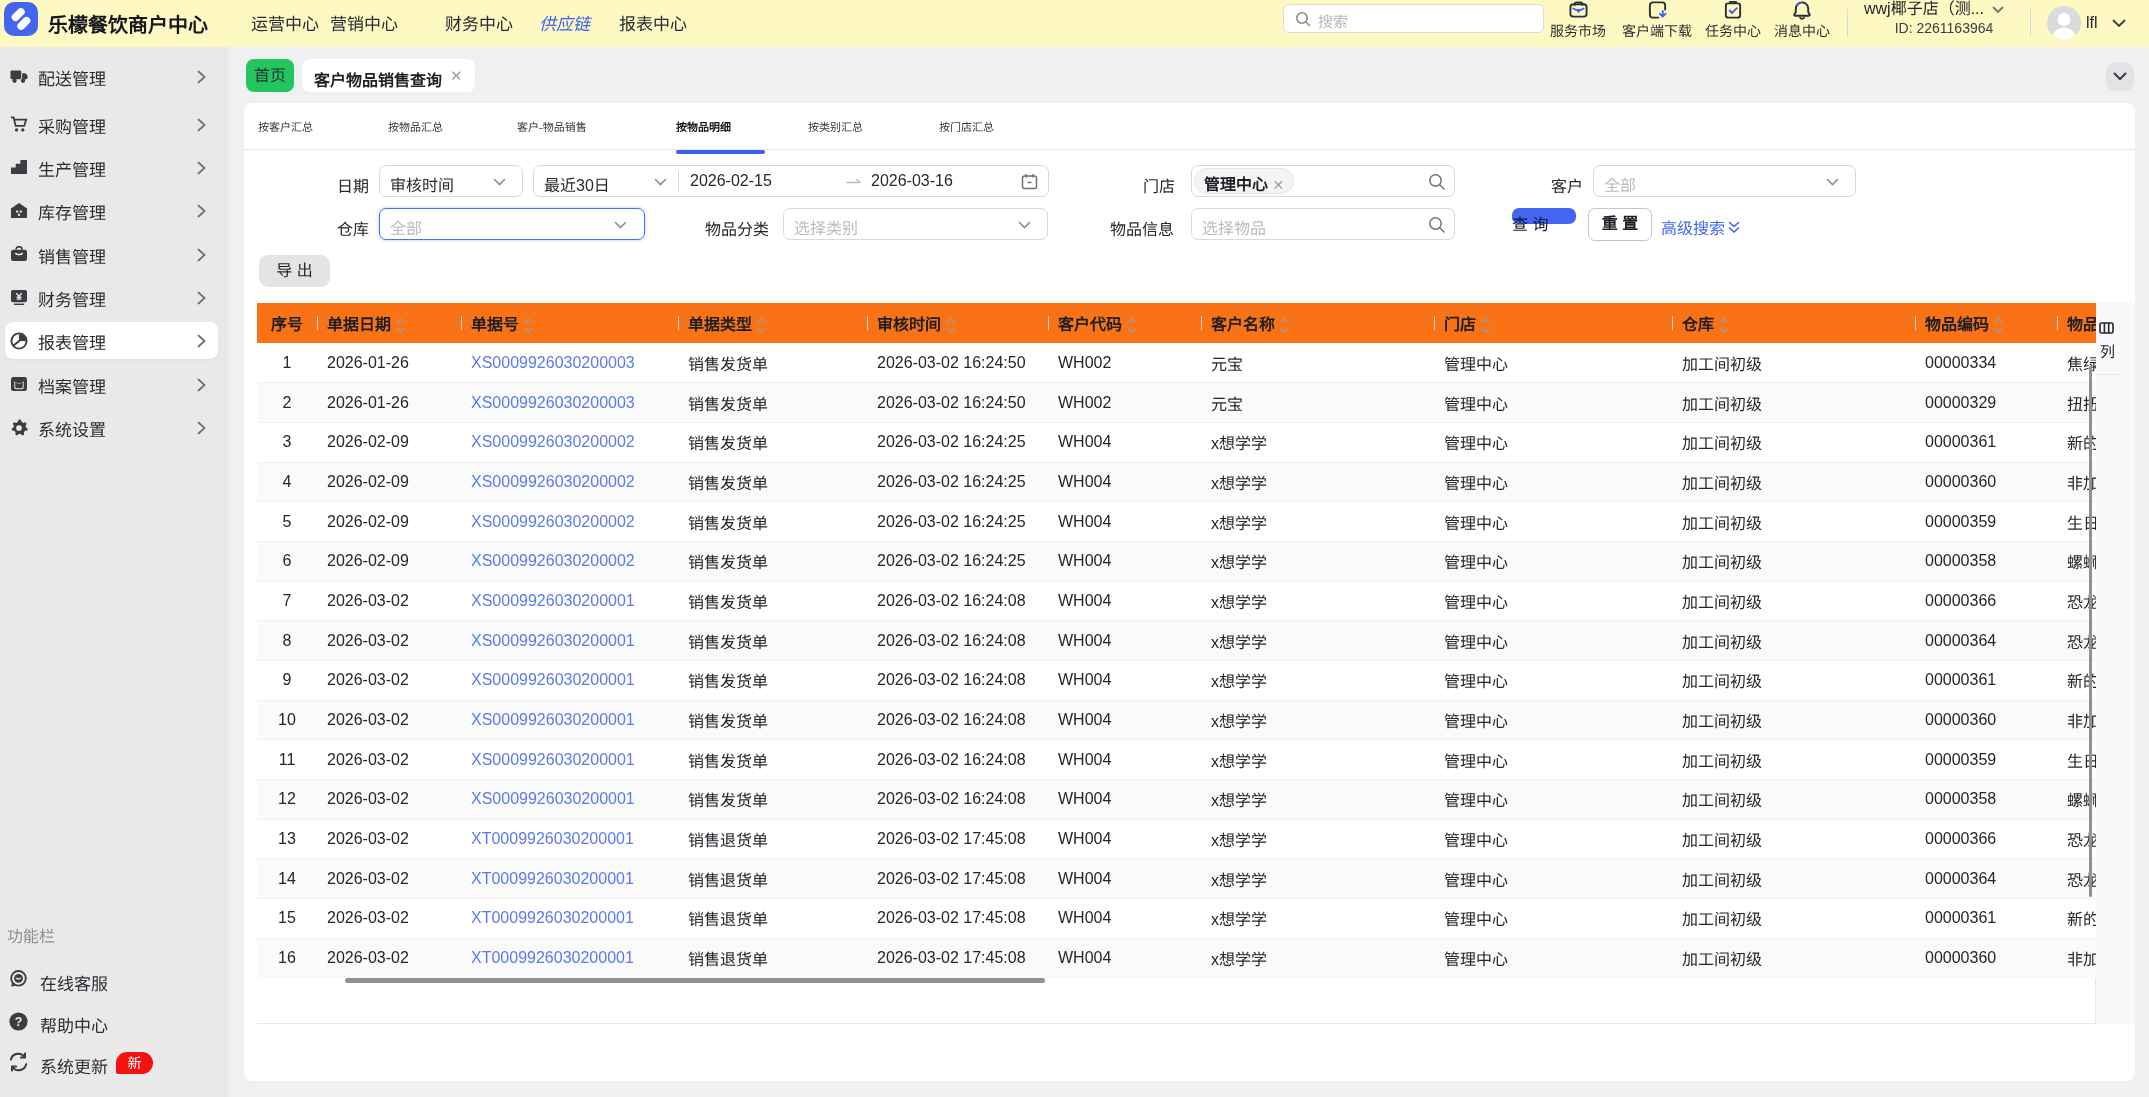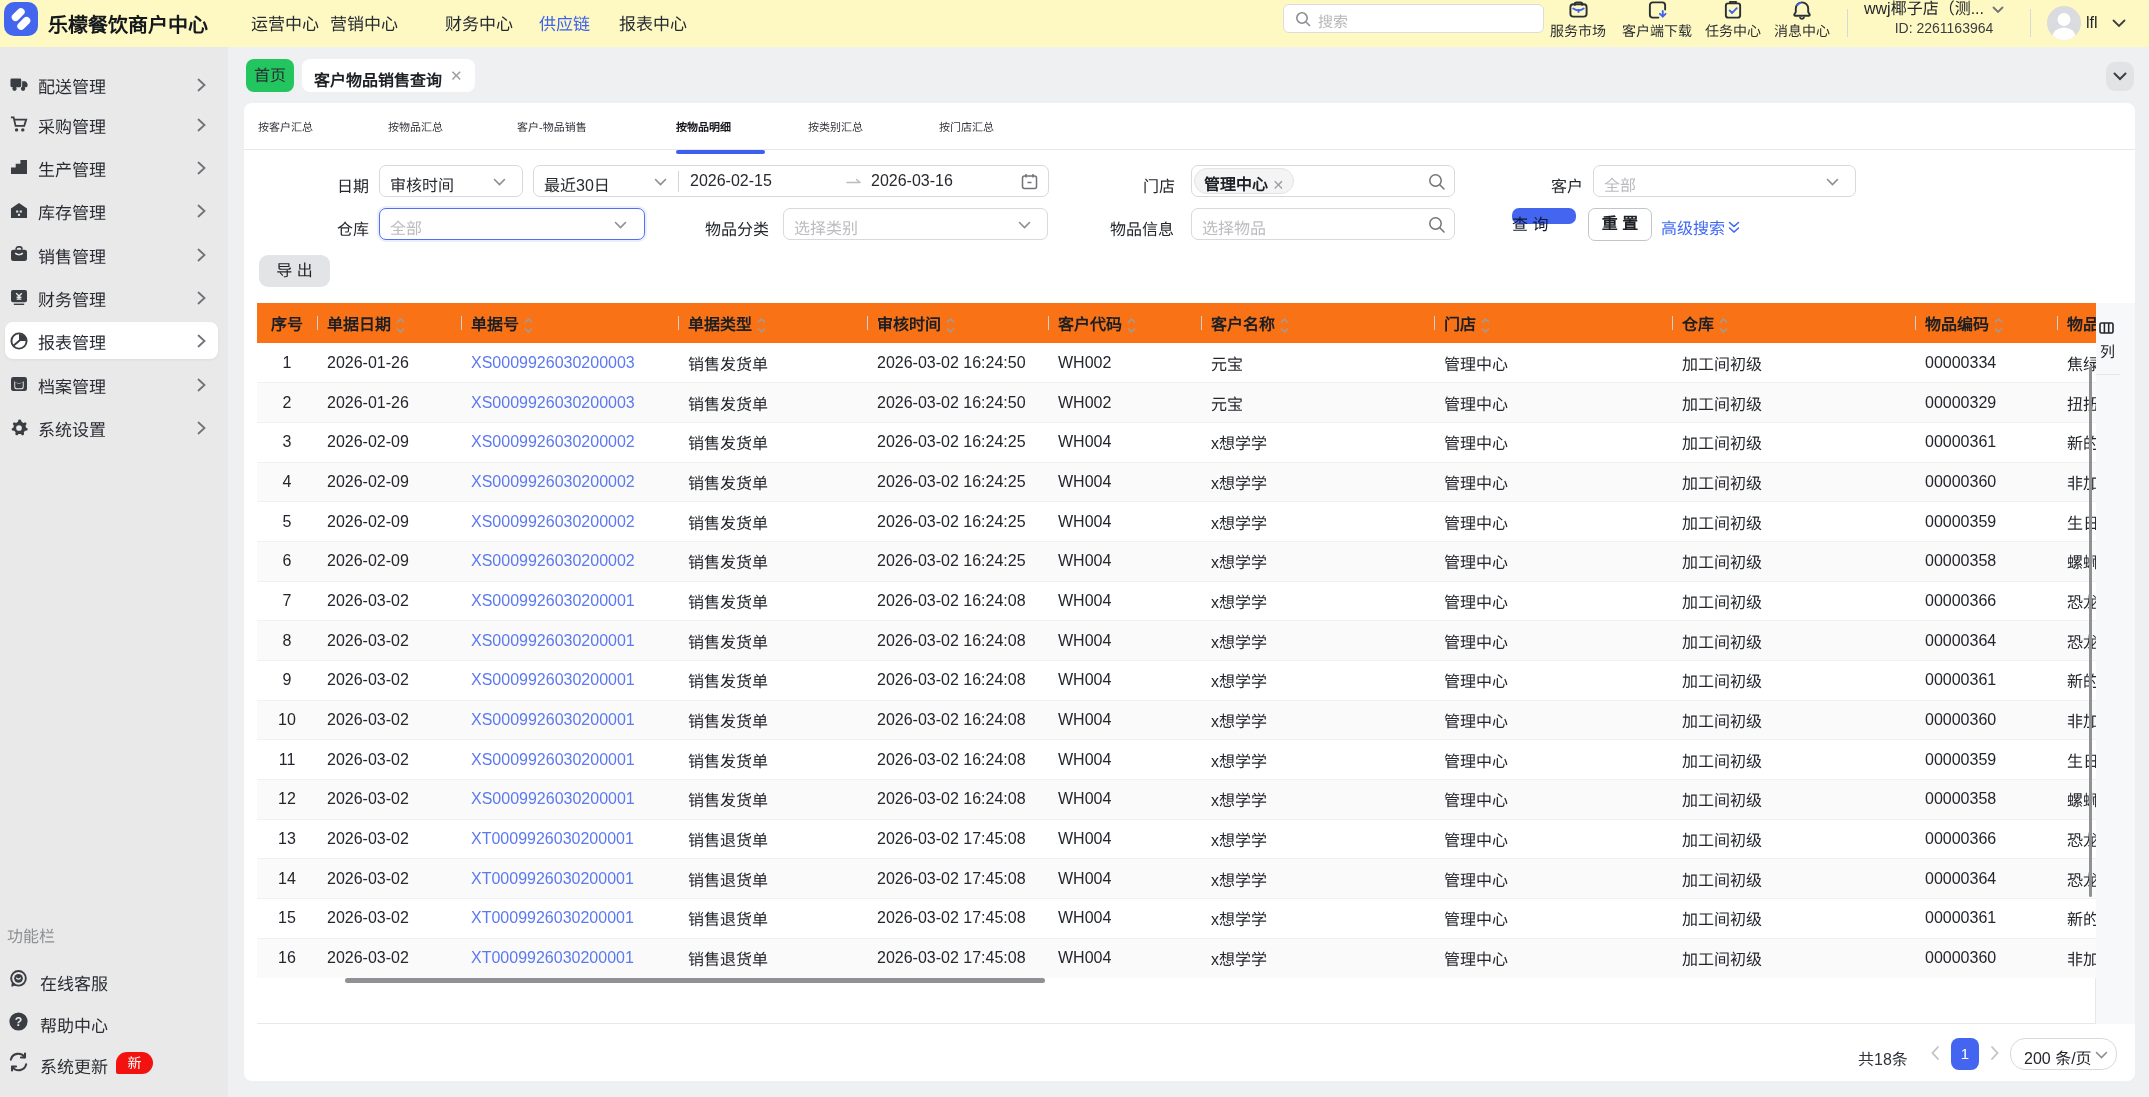--- a/index.html
+++ b/index.html
@@ -105,21 +105,21 @@
       <g fill="#fff">
         <rect x="6.6" y="8.8" width="15.2" height="7.6" rx="3.8" transform="rotate(-45 14.2 12.6)"></rect>
         <rect x="12.2" y="17.6" width="15.2" height="7.6" rx="3.8" transform="rotate(-45 19.8 21.4)"></rect>
       </g>
     </svg>
   </div>
   <div id="brand">乐檬餐饮商户中心</div>
   <div class="topnav" style="left:251px;">运营中心</div>
   <div class="topnav" style="left:330px;">营销中心</div>
   <div class="topnav" style="left:445px;">财务中心</div>
-  <div class="topnav active" style="left:539px;">供应链</div>
+  <div class="topnav active" style="left:539px;font-style:italic;">供应链</div>
   <div class="topnav" style="left:619px;">报表中心</div>
   <div id="search">
     <svg width="17" height="17" viewBox="0 0 17 17" fill="none" stroke="#8a8d92" stroke-width="1.6">
         <circle cx="7" cy="7" r="5.2"></circle>
         <line x1="11" y1="11" x2="15" y2="15"></line>
       </svg>
     <span class="ph">搜索</span>
   </div>
   <div class="hicon" style="left:1538px;">
     <svg width="21" height="20" viewBox="0 0 22 21" fill="none">
@@ -169,21 +169,21 @@
   </div>
   <div id="uname">lfl</div>
   <svg class="abs" style="left:2112px; top:19px;" width="14" height="9" viewBox="0 0 14 9" fill="none">
       <path d="M1.5 1.5 L7 7 L12.5 1.5" stroke="#3a3e44" stroke-width="1.8" stroke-linecap="round"></path>
     </svg>
 </div>
 
 <div id="side">
   <div class="sactive" style="top:275px;"></div>
   <div id="sitems">
-      <div class="sitem" style="top:16px;padding-left:48px;">
+      <div class="sitem" style="top:8px;padding-left:48px;">
         <span class="ic"><svg width="18" height="16" viewBox="0 0 20 17" fill="#3a3d42">
             <rect x="0.5" y="2.5" width="12" height="9.5" rx="1.5"></rect>
             <path d="M13.5 5.5 h3.2 a1.5 1.5 0 0 1 1.2 .6 l1.3 1.8 a1.5 1.5 0 0 1 .3 .9 V10.5 a1.5 1.5 0 0 1 -1.5 1.5 h-4.5 Z"></path>
             <circle cx="5" cy="13.8" r="2.4"></circle>
             <circle cx="14.5" cy="13.8" r="2.4"></circle>
           </svg></span>
         <span class="tx">配送管理</span>
         <svg class="ar" width="9" height="14" viewBox="0 0 9 14" fill="none">
           <path d="M1.5 1.5 L7.5 7 L1.5 12.5" stroke="#6f7277" stroke-width="1.8" stroke-linecap="round"></path>
         </svg>
@@ -673,30 +673,14 @@
     <div id="coltool">
       <svg width="15" height="12" viewBox="0 0 15 12" fill="none">
           <rect x="1" y="1" width="13" height="10" rx="1.5" stroke="#23262c" stroke-width="1.6"></rect>
           <line x1="5.4" y1="1" x2="5.4" y2="11" stroke="#23262c" stroke-width="1.6"></line>
           <line x1="9.7" y1="1" x2="9.7" y2="11" stroke="#23262c" stroke-width="1.6"></line>
         </svg>
       <div class="lab">列</div>
     </div>
     <div id="coltoolline"></div>
 
-    <div id="pager">
-      <div id="pg-total">共18条</div>
-      <svg id="pg-prev" class="abs" width="10" height="16" viewBox="0 0 10 16" fill="none">
-          <path d="M8 2 L2.5 8 L8 14" stroke="#bfc2c7" stroke-width="1.8" stroke-linecap="round"></path>
-        </svg>
-      <div id="pg-1">1</div>
-      <svg id="pg-next" class="abs" width="10" height="16" viewBox="0 0 10 16" fill="none">
-          <path d="M2 2 L7.5 8 L2 14" stroke="#bfc2c7" stroke-width="1.8" stroke-linecap="round"></path>
-        </svg>
-      <div id="pg-size">
-          <span class="t">200 条/页</span>
-        <svg class="abs" style="left:84px; top:12px;" width="13" height="9" viewBox="0 0 13 9" fill="none">
-            <path d="M1.5 1.5 L6.5 6.5 L11.5 1.5" stroke="#8a8d92" stroke-width="1.6" stroke-linecap="round"></path>
-          </svg>
-      </div>
-    </div>
   </div>
 </div>
 
 </body></html>

